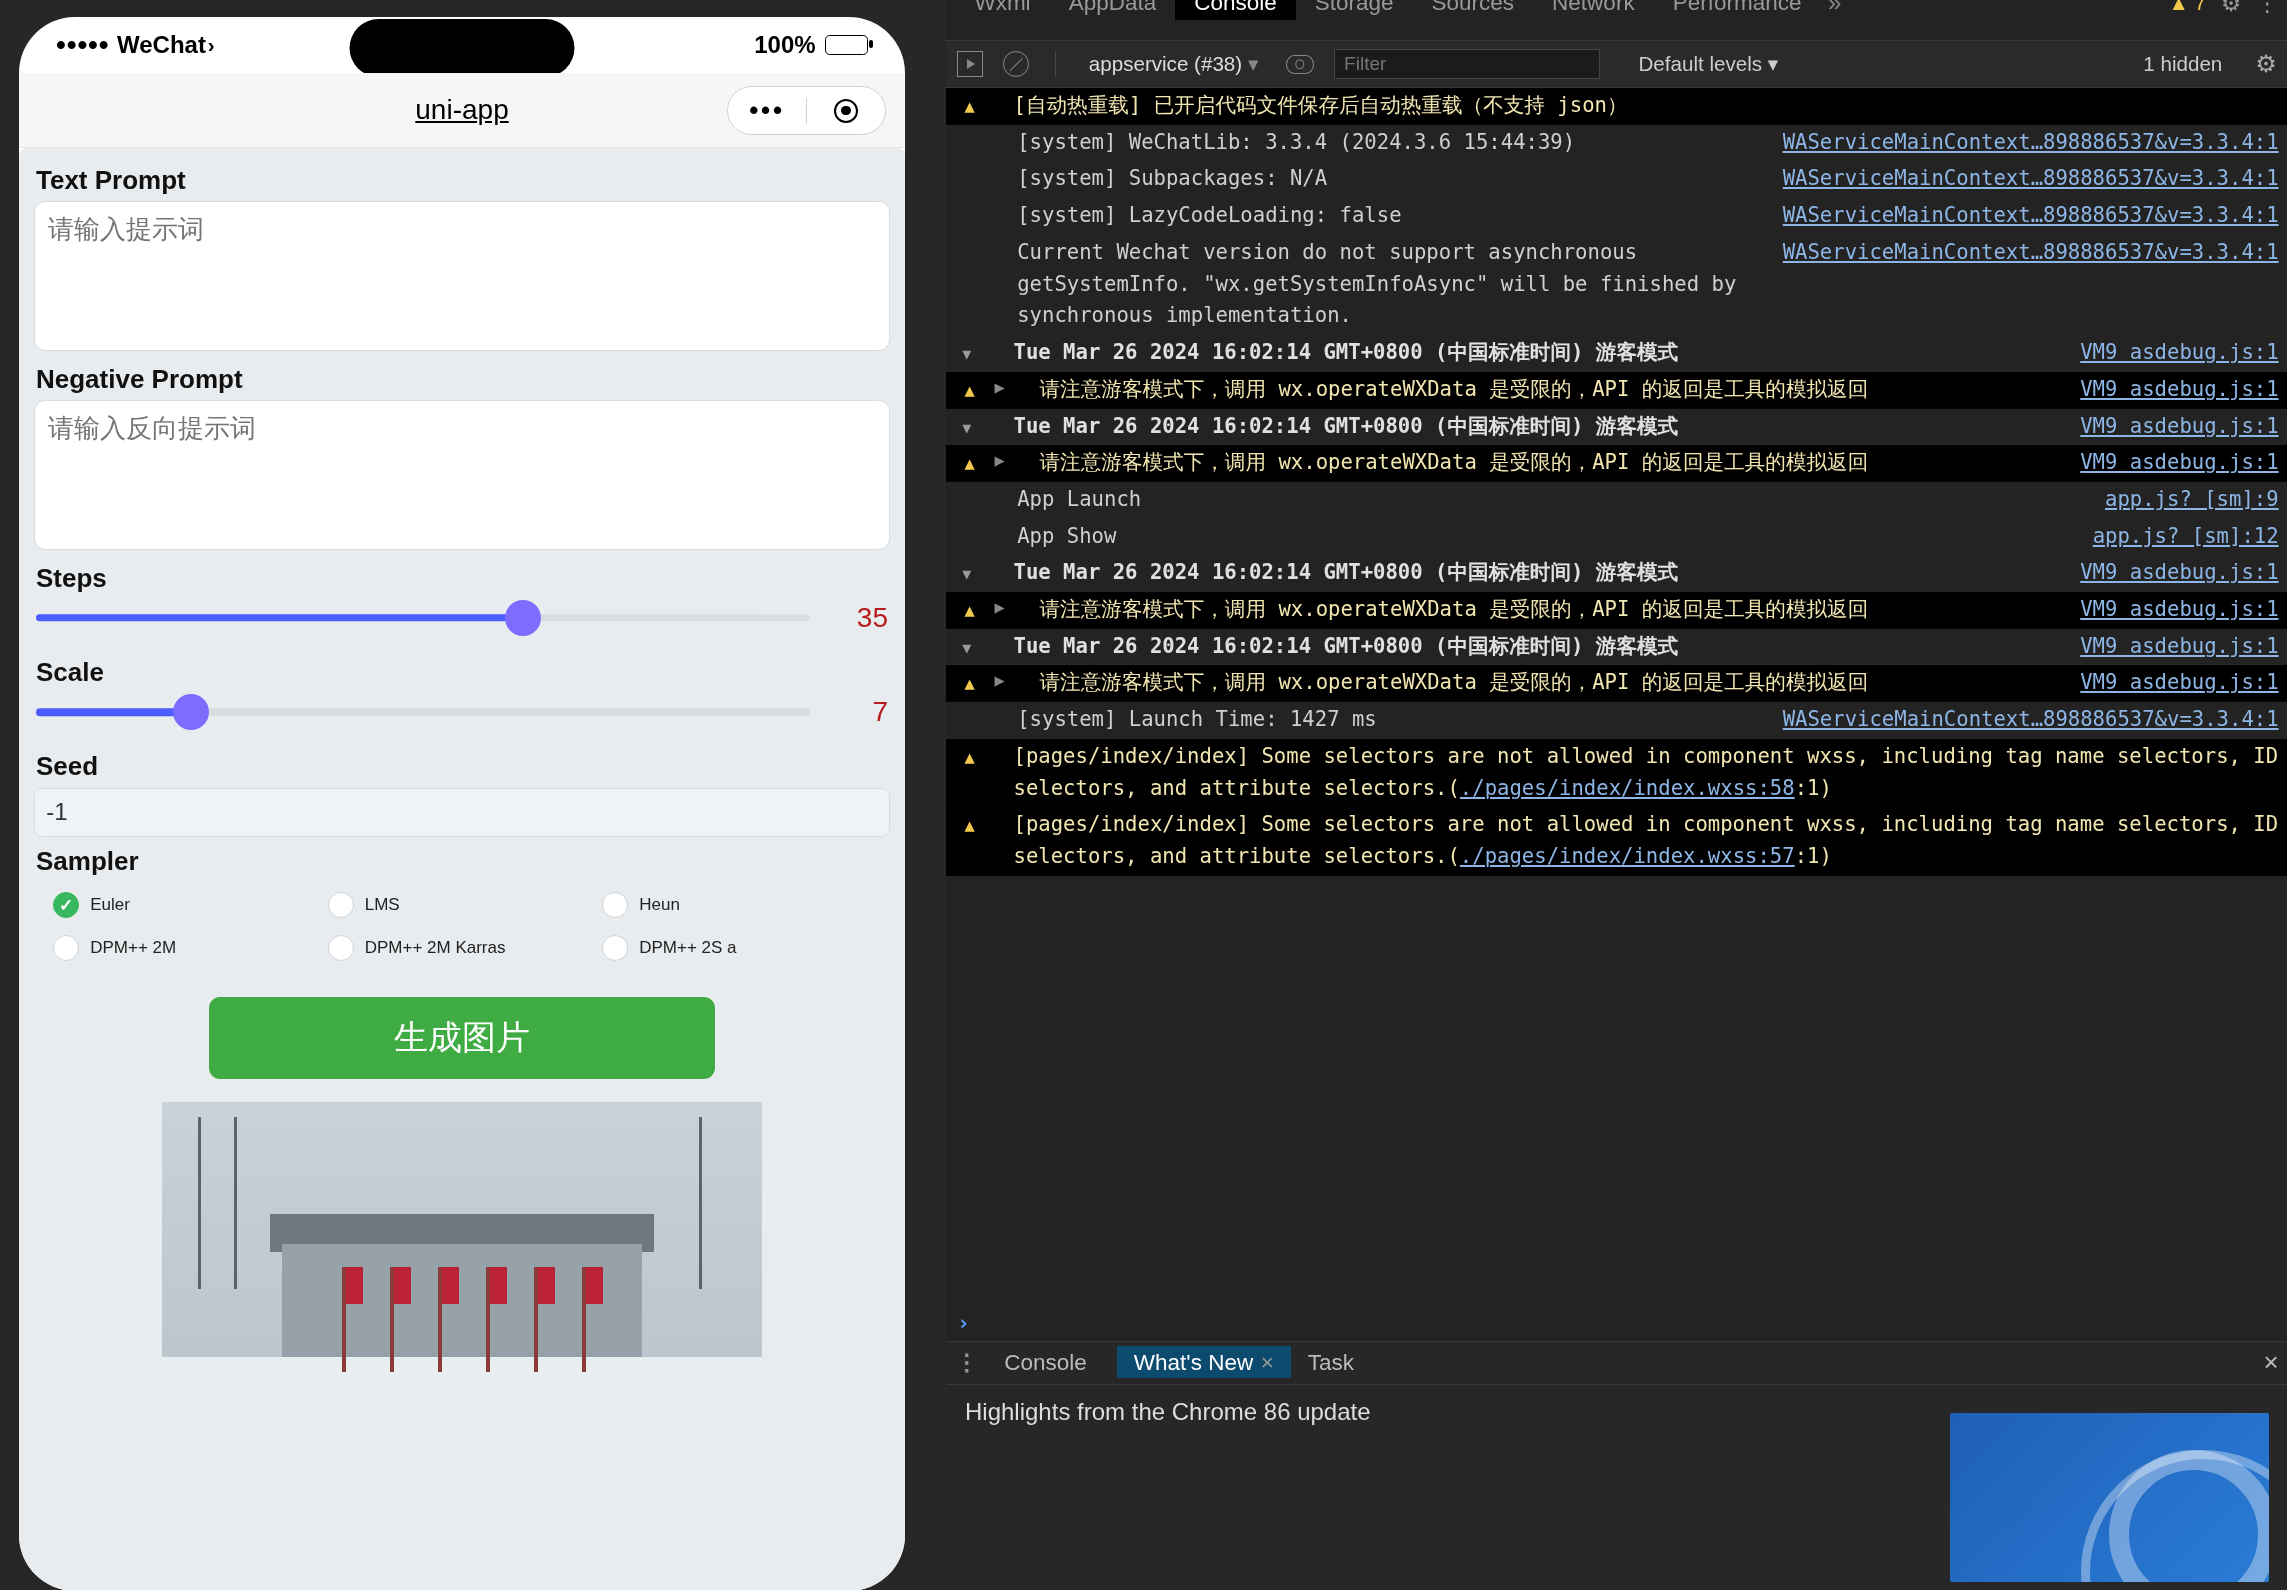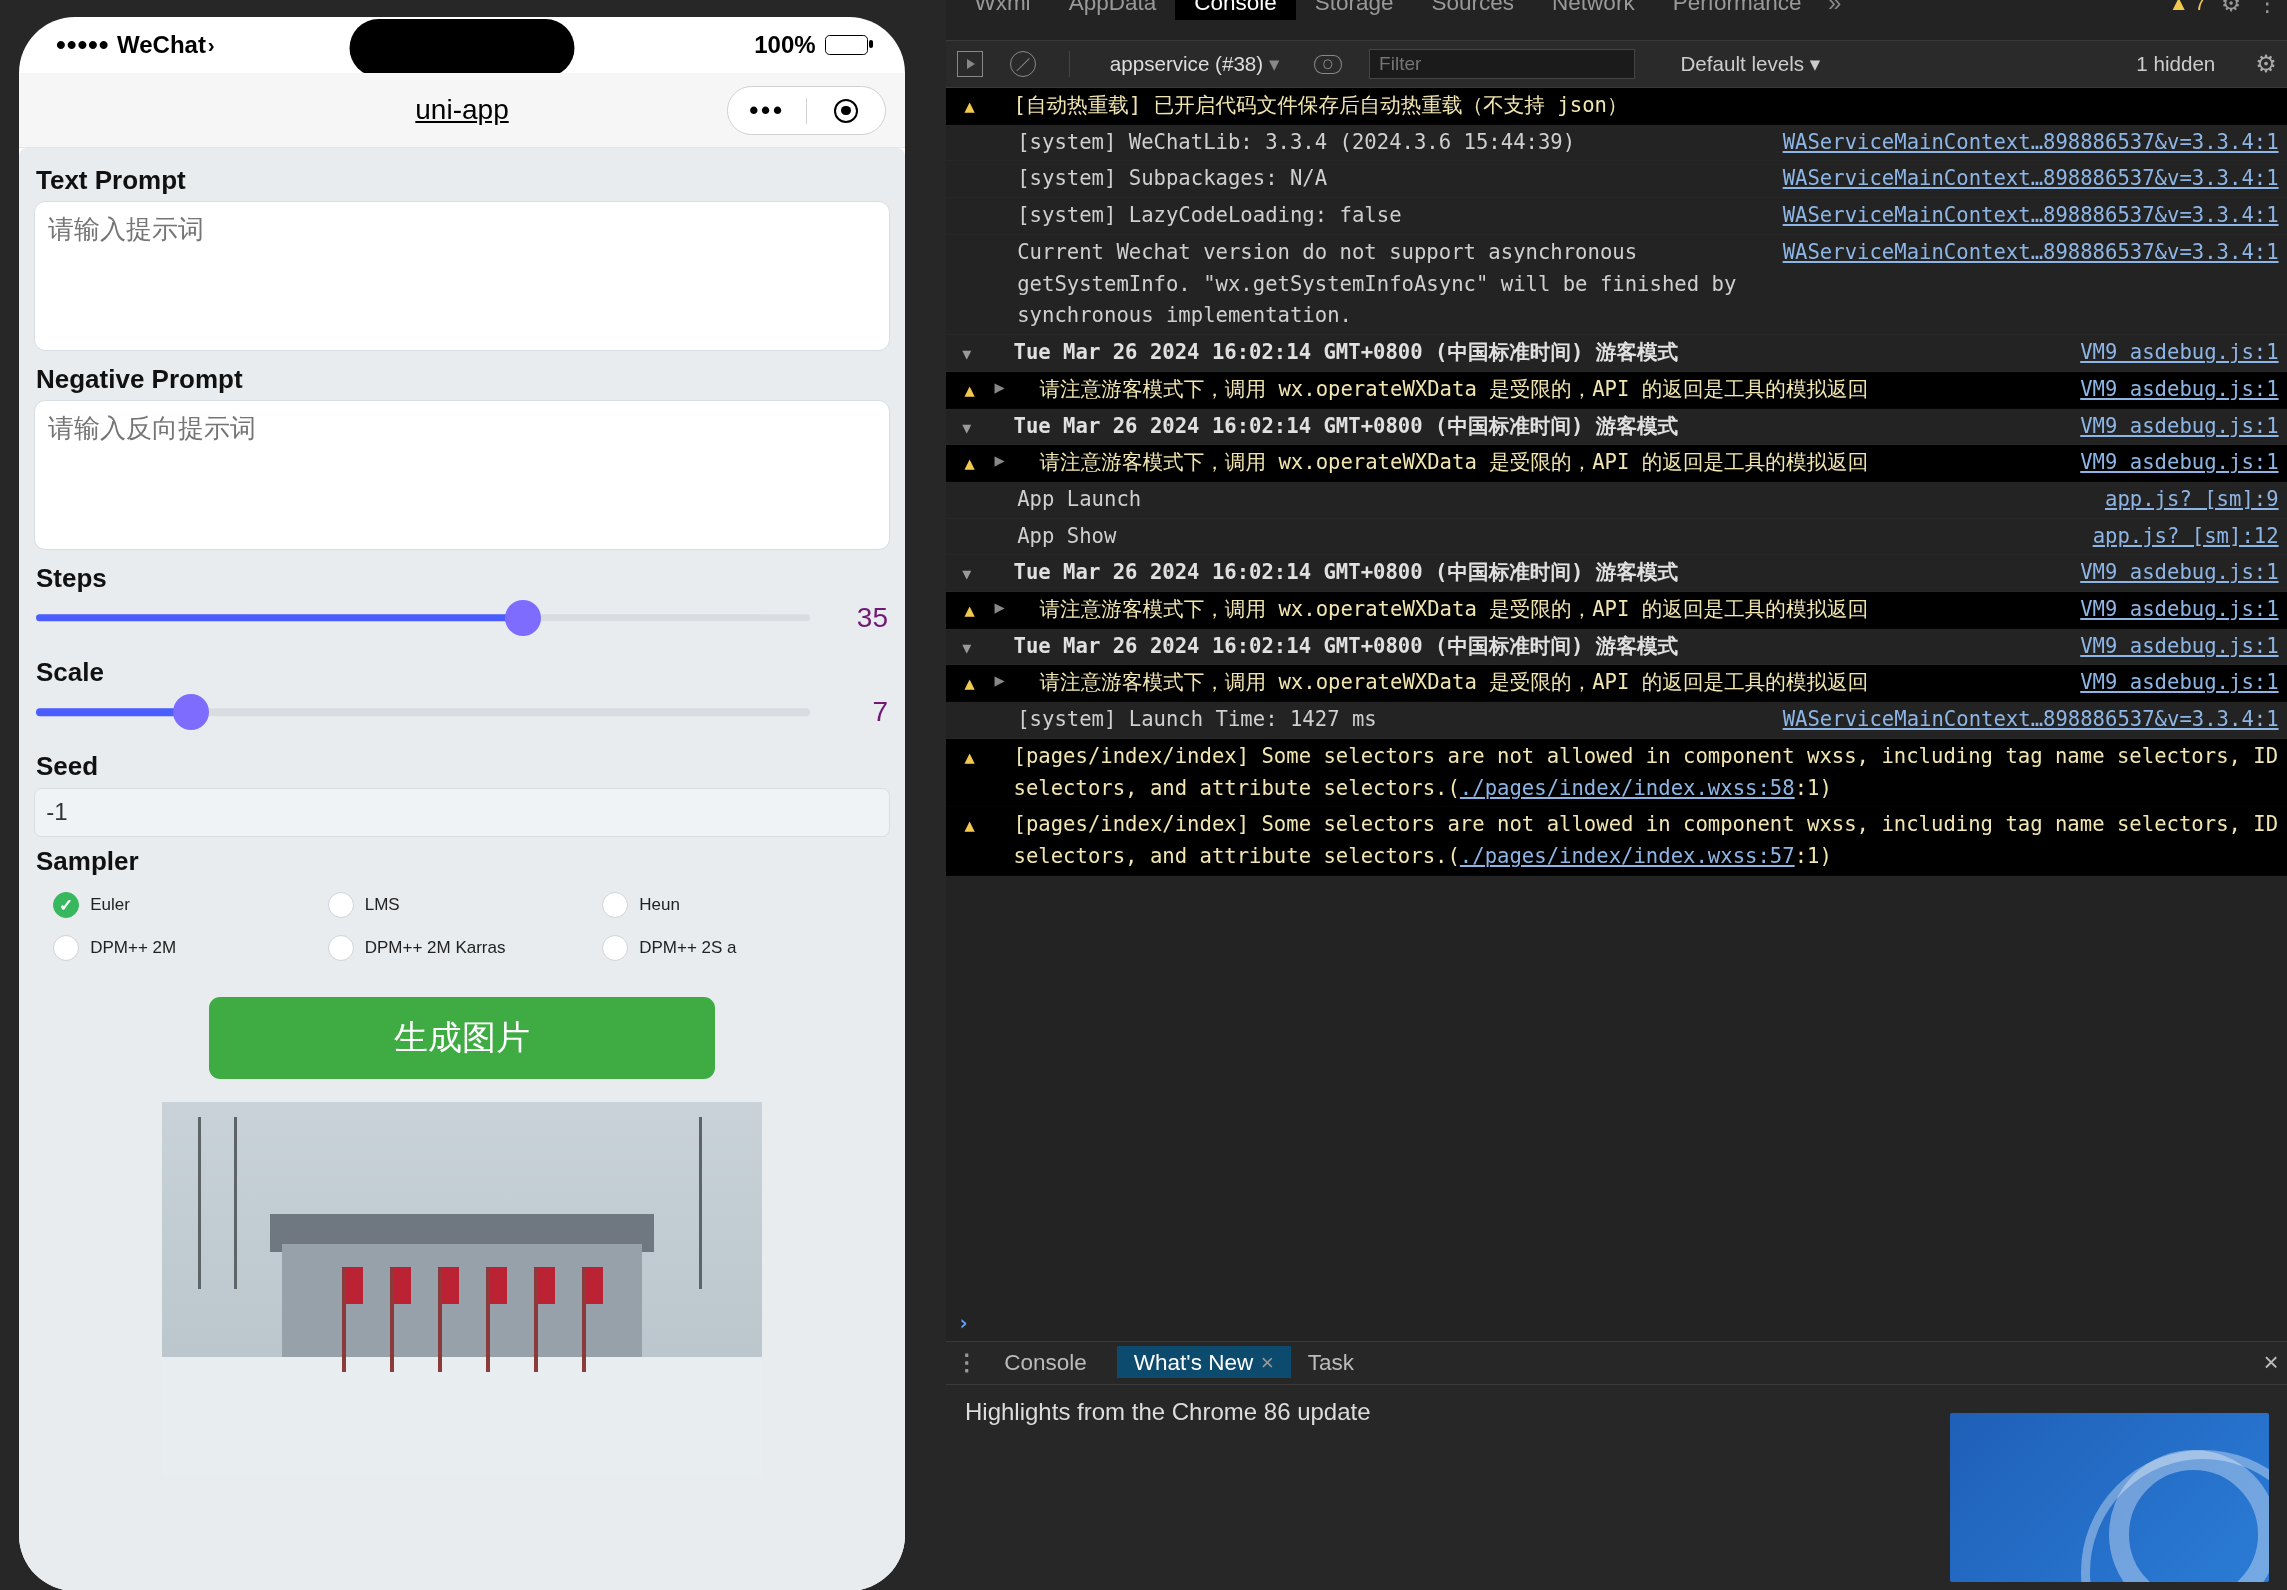--- a/index.html
+++ b/index.html
@@ -65,21 +65,21 @@
   margin: 0 15px; width: calc(100% - 30px);
   height: 150px; background:#fff; border-radius:11.2px;
   border: 0.9px solid #d9dde1; padding: 9.4px 13px;
   font-size: 26px; color:#888; resize:none;
 }
 .slider-row { display:flex; align-items:center; padding: 0 17px 11.2px 17px; gap: 22.5px; }
 .slider { flex:1; height: 37px; position:relative; }
 .slider .track { position:absolute; left:0; right:0; top:50%; transform:translateY(-50%); height:7.5px; background:#d8dde2; border-radius:5.6px; }
 .slider .filled { position:absolute; left:0; top:50%; transform:translateY(-50%); height:7.5px; background:#4b5dff; border-radius:5.6px; }
 .slider .thumb { position:absolute; top:50%; transform:translate(-50%,-50%); width:36px; height:36px; background:#7e6cff; border-radius:50%; }
-.slider-val { font-size: 28px; color:#701a75; width: 56px; text-align:right; }
+.slider-val { font-size: 28px; color:#b91c1c; width: 56px; text-align:right; }
 .seed-input {
   margin: 0 15px; width: calc(100% - 30px); height:49px; background:#f0f3f6;
   border:0.9px solid #d9dde1; border-radius:7.5px; padding: 0 11.2px;
   font-size:24px; color:#333;
 }
 .sampler-grid { display:grid; grid-template-columns: repeat(3, 1fr); gap: 17px 5.6px; padding: 9.4px 34px 17px 34px; }
 .sampler-item { display:flex; align-items:center; gap:11.2px; font-size:17px; color:#222; }
 .radio { width:26px; height:26px; border-radius:50%; background:#fff; border:0.9px solid #cfd4d9; display:flex; align-items:center; justify-content:center; }
 .radio.checked { background:#38b85e; border-color:#38b85e; }
 .radio.checked:after { content:"✓"; color:#fff; font-size:17px; font-weight:700; }
@@ -94,21 +94,21 @@
 .result-img .tree { position:absolute; top:4%; width:2.8px; height:46%; background:#5d6468; }
 .result-img .tree.b1 { left:6%; } .result-img .tree.b2 { left:12%; } .result-img .tree.b3 { right:10%; }
 
 .devtools { position:absolute; left: 946px; right:0; top:0; bottom:0; background:#232323; display:flex; flex-direction:column; }
 .dt-tabbar { height: 41px; display:flex; align-items:center; padding:0 9.4px; gap:0; border-bottom:0.9px solid #3a3a3a; position:relative; }
 .dt-tab { padding: 3.7px 19px; font-size:22.5px; color:#999; position:relative; top:-17px; }
 .dt-tab.active { color:#fff; background:#000; border-radius:2.8px 2.8px 0 0; }
 .dt-tabbar .warn-badge { margin-left:auto; color:#f2c94c; font-size:20.6px; display:flex; align-items:center; gap:5.6px; position:relative; top:-17px; }
 .dt-tabbar .gear, .dt-tabbar .kebab { font-size:22.5px; color:#999; margin-left:15px; position:relative; top:-17px; }
 .dt-tabbar .chev-more { color:#888; font-size:24px; margin:0 7.5px; position:relative; top:-17px; }
-.dt-toolbar { height: 47px; display:flex; align-items:center; gap:27px; padding:0 11.2px; border-bottom:0.9px solid #3a3a3a; background:#2a2a2a; }
+.dt-toolbar { height: 47px; display:flex; align-items:center; gap:20px; padding:0 11.2px; border-bottom:0.9px solid #3a3a3a; background:#2a2a2a; }
 .dt-toolbar .icnbox { width:26px; height:26px; border:1.9px solid #888; display:flex; align-items:center; justify-content:center; }
 .dt-toolbar .icnbox .tri { width:0;height:0;border-left:8.4px solid #888;border-top:5.6px solid transparent;border-bottom:5.6px solid transparent; margin-left:1.9px; }
 .dt-toolbar .nocircle { width:26px;height:26px;border:1.9px solid #888;border-radius:50%;position:relative; }
 .dt-toolbar .nocircle:after { content:"";position:absolute;left:2.8px;right:2.8px;top:50%;border-top:1.9px solid #888;transform:rotate(-45deg); }
 .dt-toolbar .ctx { font-size:20.6px; color:#ddd; padding:1.9px 7.5px; cursor:pointer; }
 .dt-toolbar .ctx:after { content:" ▾"; color:#888; }
 .dt-toolbar .eye { width:28px;height:19px;border:1.9px solid #888;border-radius:60% / 100%; position:relative; }
 .dt-toolbar .eye:after { content:"";position:absolute;left:50%;top:50%;transform:translate(-50%,-50%);width:7.5px;height:7.5px;border:1.9px solid #888;border-radius:50%; }
 .dt-toolbar .filter { flex:0 0 244px; height:30px; background:#1b1b1b; border:0.9px solid #444; color:#ec4899; font-size:19px; padding:0 9.4px; }
 .dt-toolbar .levels { margin-left:19px; font-size:20.6px; color:#ccc; }

